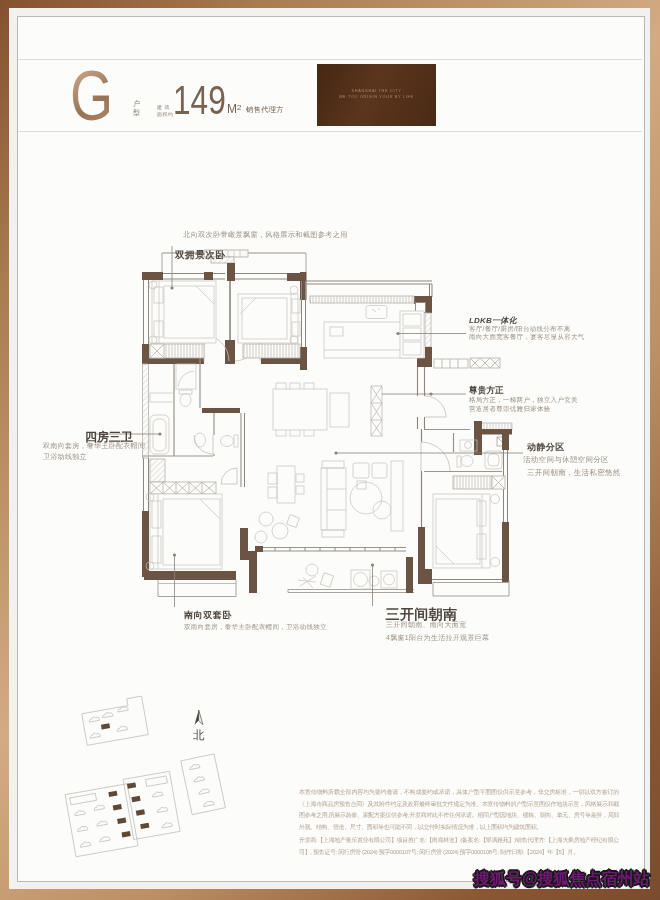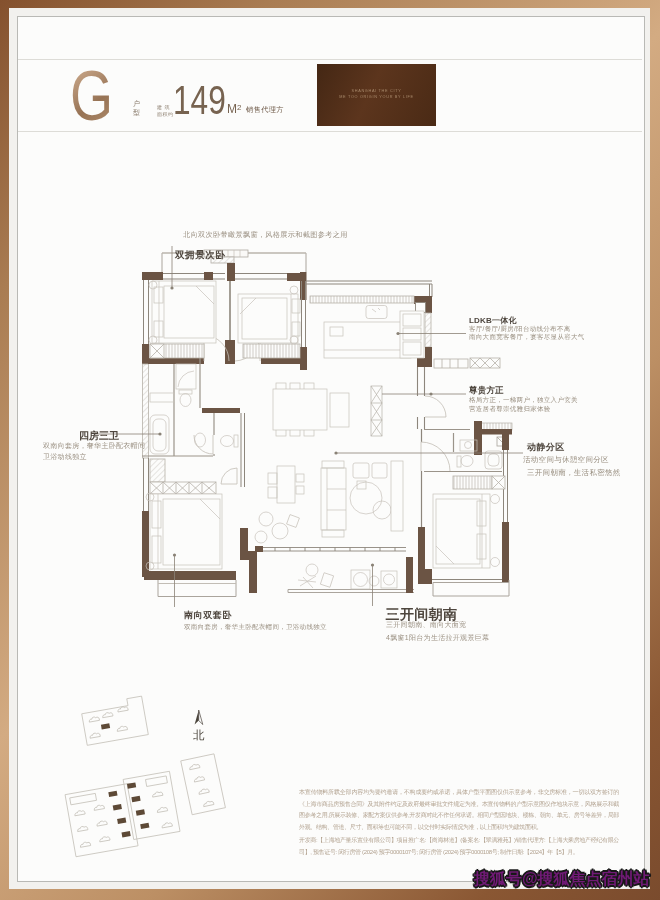--- a/index.html
+++ b/index.html
@@ -468,33 +468,33 @@
       <use href="#hs" x="195" y="775"></use>
       <use href="#hs" x="197" y="788"></use>
       <use href="#hs" x="199" y="801"></use>
     </g>
   </g>
 </svg>
 
 <div class="lbl" style="left:175px;top:229px;margin-top:20px;">双拥景次卧</div>
 <div class="sub" style="left:183px;top:230px;font-size:7.2px;">北向双次卧带瞰景飘窗，风格展示和截图参考之用</div>
 
-<div class="lbl" style="left:469px;top:314.5px;font-size:8px;letter-spacing:0.2px;">LDKB一体化</div>
+<div class="lbl" style="left:469px;top:314.5px;font-size:8px;letter-spacing:0.2px;font-style:italic;">LDKB一体化</div>
 <div class="sub" style="left:469px;top:325px;font-size:6.5px;">客厅/餐厅/厨房/阳台动线分布不离</div>
 <div class="sub" style="left:469px;top:333px;font-size:6.5px;">南向大面宽客餐厅，宴客尽显从容大气</div>
 
 <div class="lbl" style="left:469px;top:385px;font-size:8.5px;letter-spacing:0.2px;text-align:right;">尊贵方正</div>
 <div class="sub" style="left:469px;top:396px;font-size:6.5px;">格局方正，一梯两户，独立入户玄关</div>
 <div class="sub" style="left:469px;top:404.5px;font-size:6.5px;">营造居者尊崇优雅归家体验</div>
 
 <div class="lbl" style="left:527px;top:441px;font-size:9px;letter-spacing:0.4px;">动静分区</div>
 <div class="sub" style="left:523px;top:455px;font-size:7.5px;">活动空间与休憩空间分区</div>
 <div class="sub" style="left:527px;top:468px;font-size:7.5px;">三开间朝南，生活私密悠然</div>
 
-<div class="lbl" style="left:43px;top:429px;font-size:10px;letter-spacing:0px;padding-left:36px;">四房三卫</div>
+<div class="lbl" style="left:49px;top:429px;font-size:12px;letter-spacing:0px;padding-left:36px;">四房三卫</div>
 <div class="sub" style="left:43px;top:441px;font-size:7px;">双南向套房，奢华主卧配衣帽间</div>
 <div class="sub" style="left:43px;top:451.5px;font-size:7px;">卫浴动线独立</div>
 
 <div class="lbl" style="left:184px;top:609px;font-size:9px;letter-spacing:0.6px;">南向双套卧</div>
 <div class="sub" style="left:184px;top:623px;font-size:6.5px;">双南向套房，奢华主卧配衣帽间，卫浴动线独立</div>
 
 <div class="lbl" style="left:385.5px;top:605.5px;font-size:14px;letter-spacing:0.4px;">三开间朝南</div>
 <div class="sub" style="left:386px;top:619.5px;font-size:7px;">三开间朝南、南向大面宽</div>
 <div class="sub" style="left:386px;top:632.5px;font-size:7px;">4飘窗1阳台为生活拉开观景巨幕</div>
 

